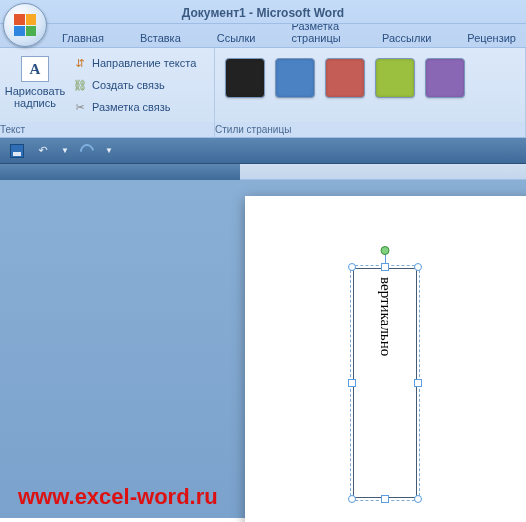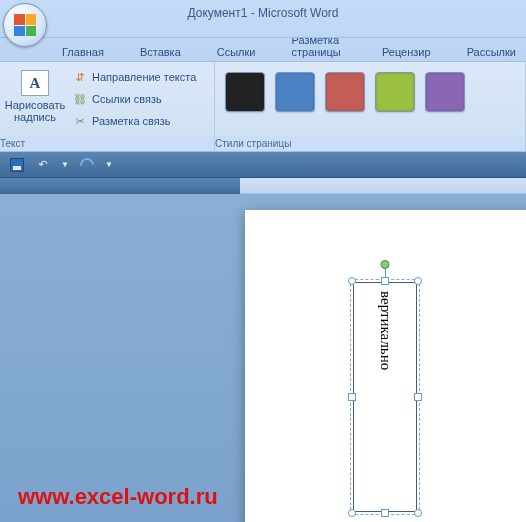--- a/index.html
+++ b/index.html
@@ -6,26 +6,27 @@
   body {
     font-family: "Segoe UI", Tahoma, sans-serif;
     font-size: 11px;
     background: #fff;
     width: 526px;
     height: 522px;
     overflow: hidden;
     position: relative;
   }
   .titlebar {
-    height: 38px;
+    height: 24px;
     background: linear-gradient(#c5dcf8, #bfd7f5);
     border-bottom: 1px solid #9ebee6;
     display: flex;
     align-items: center;
     position: relative;
+    font-weight: bold;
   }
   .office-btn {
     width: 44px;
     height: 44px;
     border-radius: 50%;
     background: radial-gradient(circle at 35% 30%, #fff, #d7e6f7 60%, #a9c4e6);
     border: 1px solid #7a98bd;
     position: absolute;
     left: 3px;
     top: 3px;
@@ -329,39 +330,39 @@
     </div>
   </div>
   <div class="app-title">Документ1 - Microsoft Word</div>
 </div>
 
 <div class="tabs">
   <div class="tab">Главная</div>
   <div class="tab">Вставка</div>
   <div class="tab">Ссылки</div>
   <div class="tab">Разметка страницы</div>
+  <div class="tab">Рассылки</div>
   <div class="tab">Рецензир</div>
-  <div class="tab">Рассылки</div>
 </div>
 
 <div class="ribbon">
   <div class="group" style="width:215px">
     <div class="group-content">
       <div class="bigbtn">
         <div class="ico">A</div>
         <span>Нарисовать надпись</span>
       </div>
       <div class="txtbtns">
         <div class="smallbtn">
           <span class="i" style="color:#c97a2b">⇵</span>
           <span>Направление текста</span>
         </div>
         <div class="smallbtn">
           <span class="i" style="color:#6b8f3a">⛓</span>
-          <span>Ссылки связь</span>
+          <span>Создать связь</span>
         </div>
         <div class="smallbtn">
           <span class="i" style="color:#888">✂</span>
           <span>Разметка связь</span>
         </div>
       </div>
     </div>
     <div class="group-label">Текст</div>
   </div>
   <div class="group" style="flex:1">

